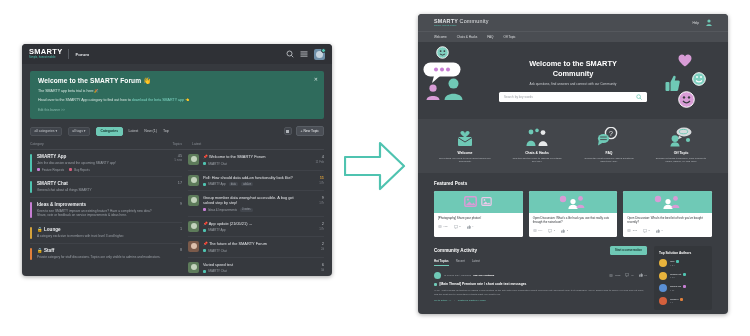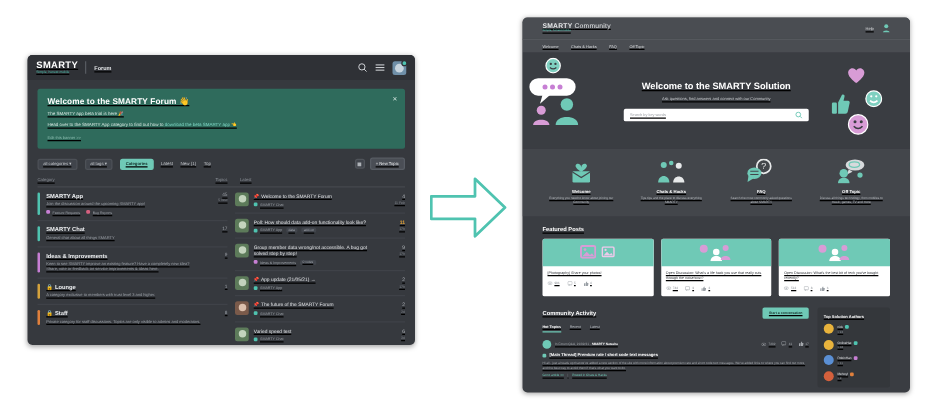--- a/index.html
+++ b/index.html
@@ -11,21 +11,20 @@
   }
   .stage { position: relative; width: 750px; height: 336px; background: #fff; }
 
   
   .panel {
     position: absolute;
     background: #36393e;
     border-radius: 4px;
     overflow: hidden;
     box-shadow: 0 1px 4px rgba(0,0,0,.35);
-    text-decoration: underline;
   }
   .panel-left  { left: 22px;  top: 44px; width: 310px; height: 232px; }
   .panel-right { left: 418px; top: 14px; width: 310px; height: 300px; background:#3a3d42; }
 
   
   .l-topbar {
     height: 20px; background: #2f3136;
     display: flex; align-items: center;
     padding: 0 7px; gap: 6px;
   }
@@ -533,21 +532,21 @@
         <circle cx="5" cy="5" r="0.9" fill="#fff"></circle>
           <circle cx="9" cy="5" r="0.9" fill="#fff"></circle>
       </svg>
       <svg class="hero-dec" style="right:33px; top:49px;" width="17" height="17" viewBox="0 0 17 17">
         <circle cx="8.5" cy="8.5" r="7.8" fill="#d89cd6" stroke="#fff" stroke-width="1"></circle>
         <circle cx="6" cy="6.4" r="1.2" fill="#3a3d42"></circle>
           <circle cx="11" cy="6.4" r="1.2" fill="#3a3d42"></circle>
         <path d="M5 10 Q8.5 13.6 12 10" stroke="#3a3d42" stroke-width="1.3" fill="none"></path>
       </svg>
 
-      <h1>Welcome to the SMARTY Solution</h1>
+      <h1>Welcome to the SMARTY Community</h1>
       <p>Ask questions, find answers and connect with our Community</p>
       <div class="r-search">
         <span>Search by key words</span>
         <svg class="sico" width="6" height="6" viewBox="0 0 16 16">
           <circle cx="7" cy="7" r="5" fill="none" stroke="#6fc9b6" stroke-width="2"></circle>
           <line x1="10.5" y1="10.5" x2="15" y2="15" stroke="#6fc9b6" stroke-width="2"></line>
         </svg>
       </div>
     </div>
 

